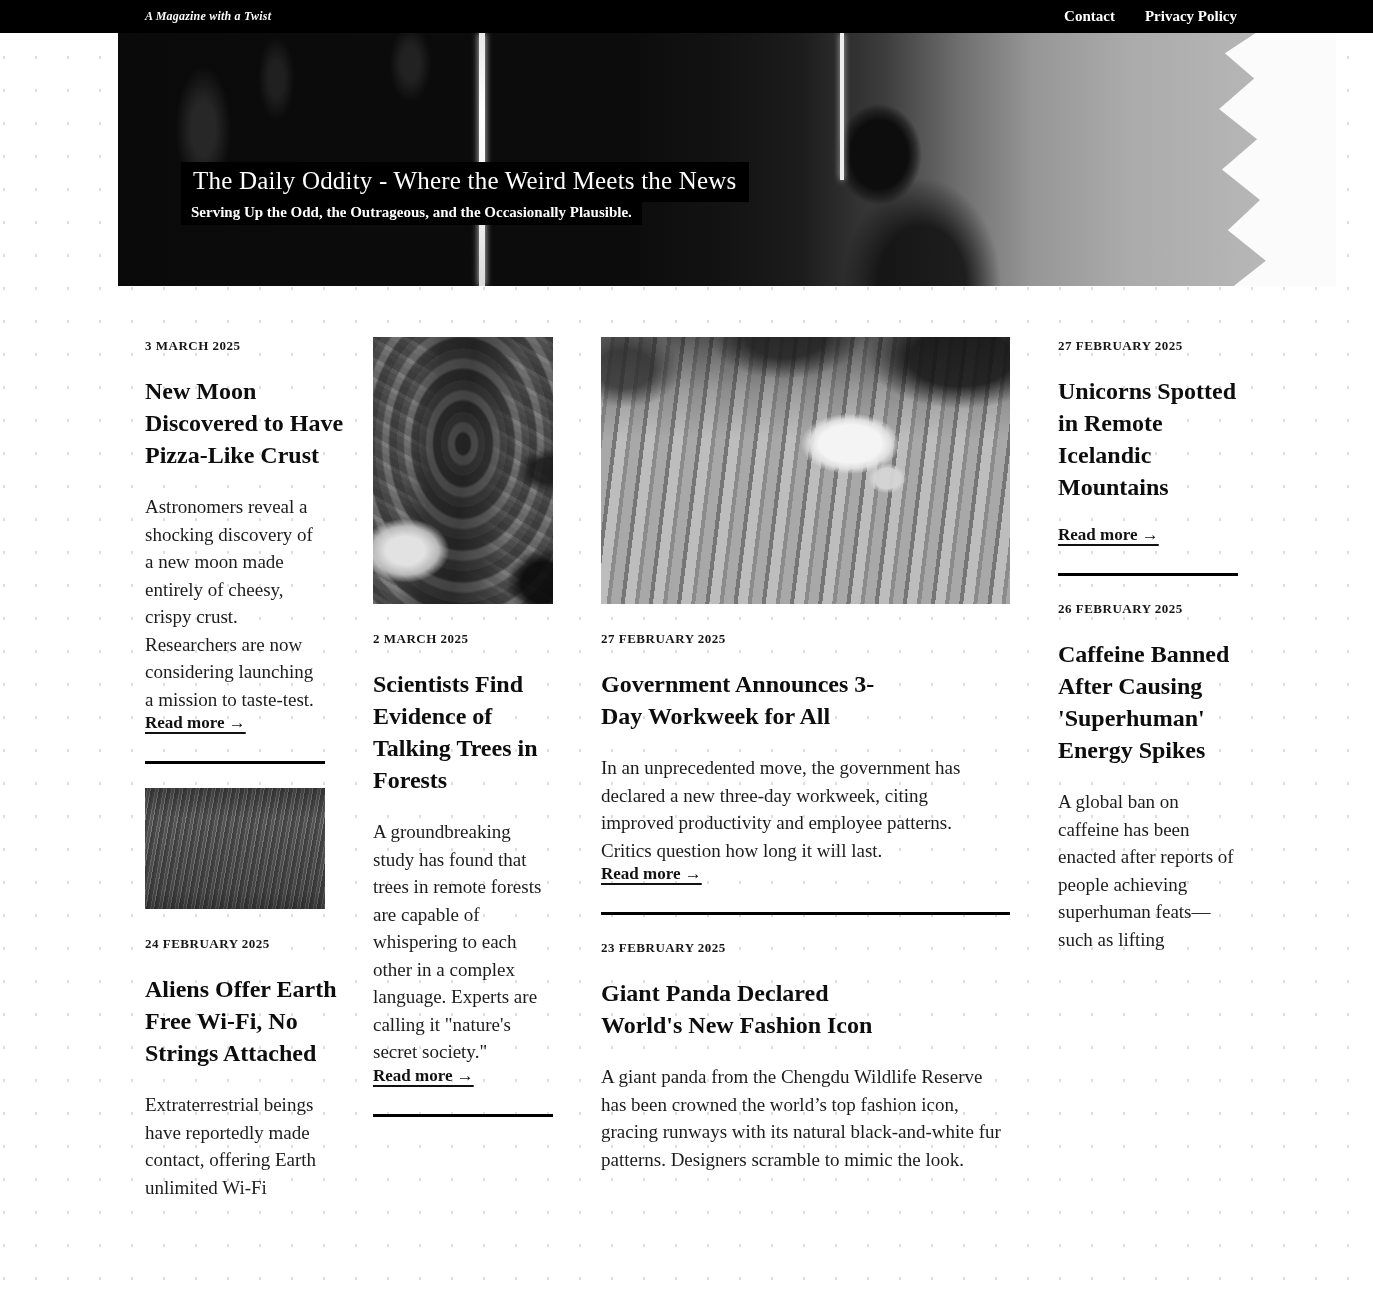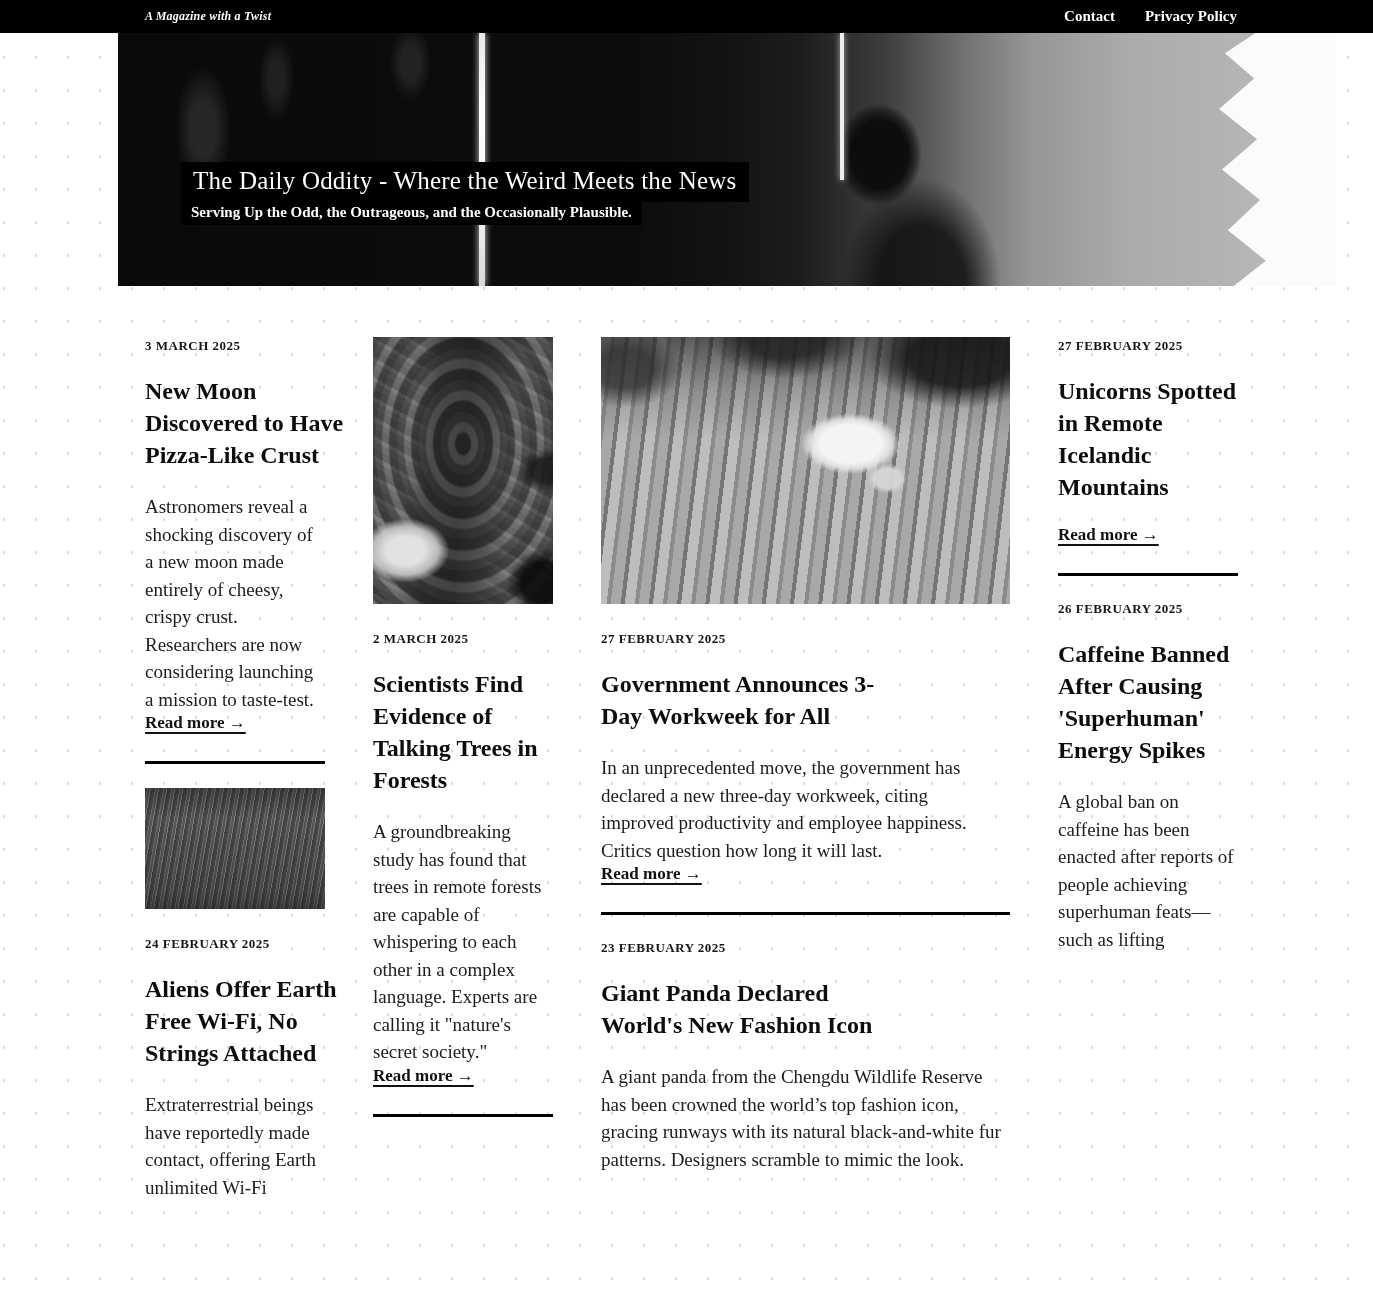--- a/index.html
+++ b/index.html
@@ -236,21 +236,21 @@
         <a class="read-more">Read more →</a>
       </article>
       <hr class="divider">
     </div>
 
     <div class="col">
       <div class="thumb cat"></div>
       <article>
         <div class="date">27 FEBRUARY 2025</div>
         <h3 class="title wide">Government Announces 3-Day Workweek for All</h3>
-        <p class="body wide">In an unprecedented move, the government has declared a new three-day workweek, citing improved productivity and employee happiness. Critics question how long it will last.</p>
+        <p class="body wide">In an unprecedented move, the government has declared a new three-day workweek, citing improved productivity and employee patterns. Critics question how long it will last.</p>
         <a class="read-more">Read more →</a>
       </article>
       <hr class="divider">
       <article>
         <div class="date">23 FEBRUARY 2025</div>
         <h3 class="title wide">Giant Panda Declared World's New Fashion Icon</h3>
         <p class="body wide">A giant panda from the Chengdu Wildlife Reserve has been crowned the world’s top fashion icon, gracing runways with its natural black-and-white fur patterns. Designers scramble to mimic the look.</p>
       </article>
     </div>
 

